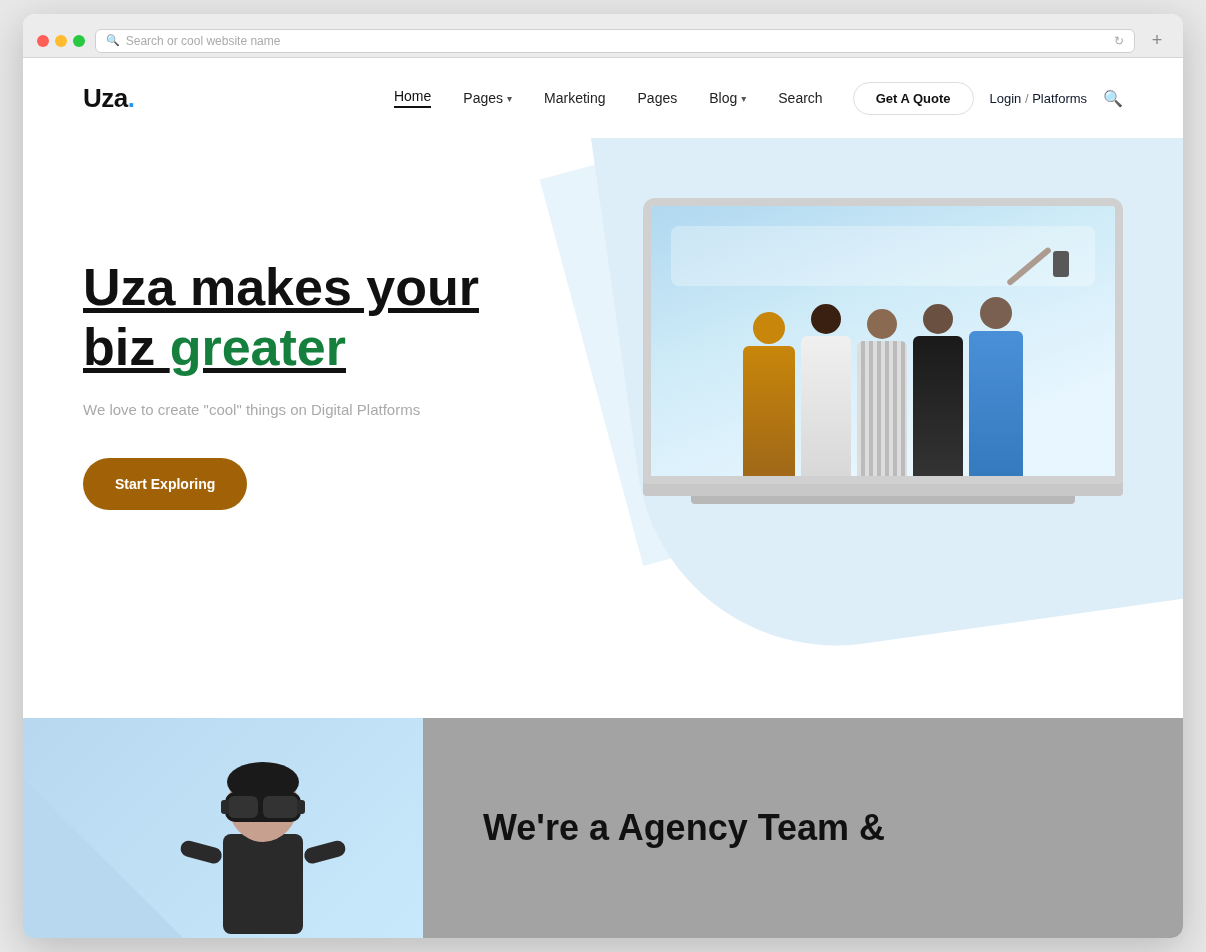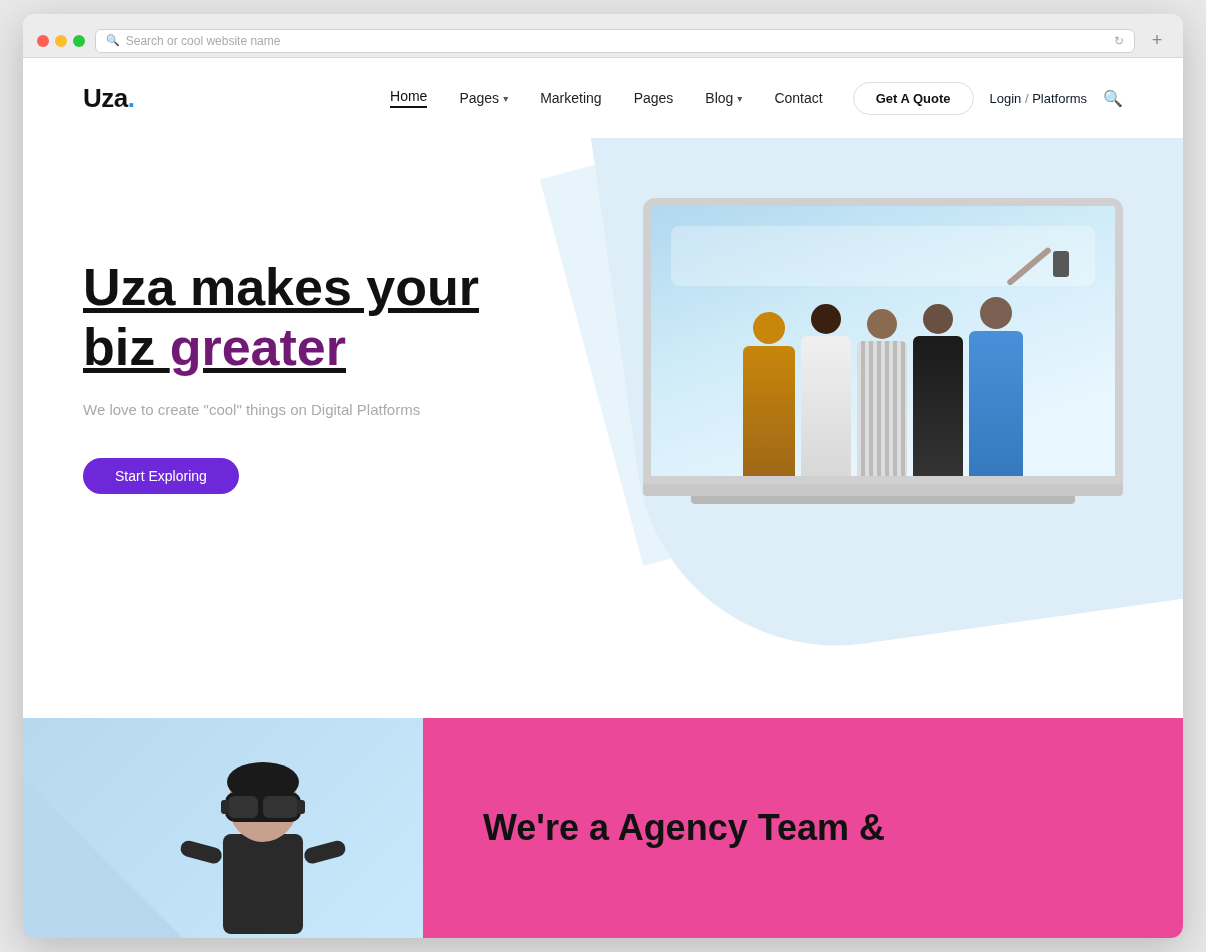--- a/index.html
+++ b/index.html
@@ -212,38 +212,38 @@
     .hero-title {
       font-size: 52px;
       font-weight: 800;
       color: #111;
       line-height: 1.15;
       margin-bottom: 20px;
       text-decoration: underline;
     }
 
     .hero-title .highlight {
-      color: #701a75;
+      color: #15803d;
     }
 
     .hero-subtitle {
       font-size: 15px;
       color: #aaa;
       margin-bottom: 36px;
       line-height: 1.6;
     }
 
     .btn-explore {
-      background: #6d28d9;
+      background: #a16207;
       color: #fff;
       border: none;
       border-radius: 50px;
-      padding: 10px 32px;
+      padding: 18px 32px;
       font-size: 14px;
-      font-weight: 400;
+      font-weight: 700;
       cursor: pointer;
     }
 
     
     .hero-image {
       position: absolute;
       right: 60px;
       top: 60px;
       width: 480px;
       z-index: 2;
@@ -286,21 +286,21 @@
       margin: 0 auto;
       width: 80%;
       border-radius: 0 0 4px 4px;
     }
 
     
     .section2 {
       display: flex;
       align-items: center;
       padding: 0 0 0 0;
-      background: #ec4899;
+      background: #a3a3a3;
       min-height: 220px;
       position: relative;
       overflow: hidden;
     }
 
     .section2-image {
       width: 400px;
       height: 220px;
       background: linear-gradient(135deg, #b8d8f0 0%, #c8e8fb 100%);
       position: relative;
@@ -410,21 +410,21 @@
           <span>Marketing</span>
         </a>
         <a class="nav-link" href="#">
           <span>Pages</span>
         </a>
         <a class="nav-link" href="#">
           <span>Blog</span>
           <span class="chevron">▾</span>
         </a>
         <a class="nav-link" href="#">
-          <span>Contact</span>
+          <span>Search</span>
         </a>
       </div>
 
       <div class="nav-actions">
         <button class="btn-quote">Get A Quote</button>
         <span class="login-text">
           <span>Login</span><span style="color:#888;"> / </span><span>Platforms</span>
         </span>
         <span class="search-icon-nav">🔍</span>
       </div>

